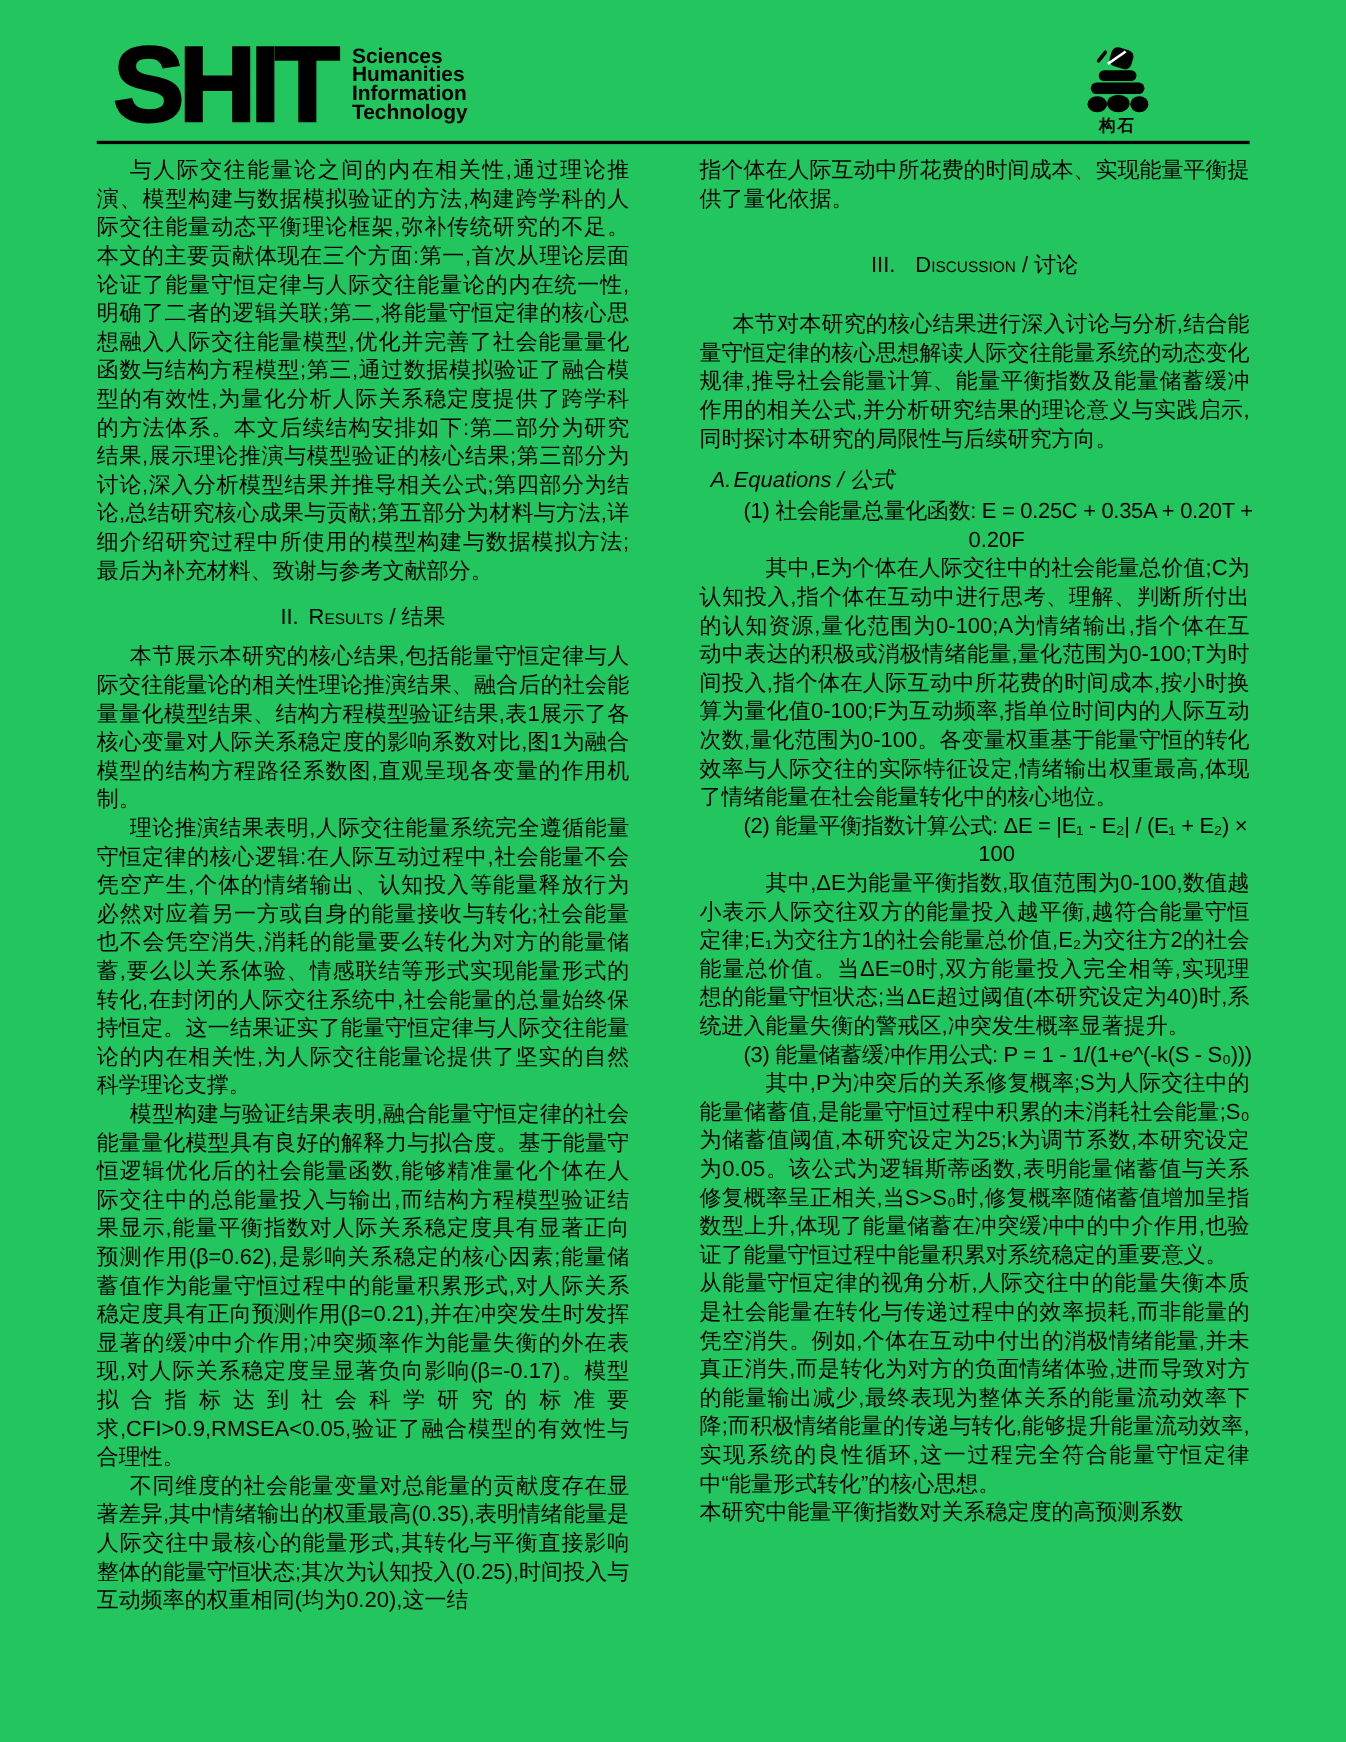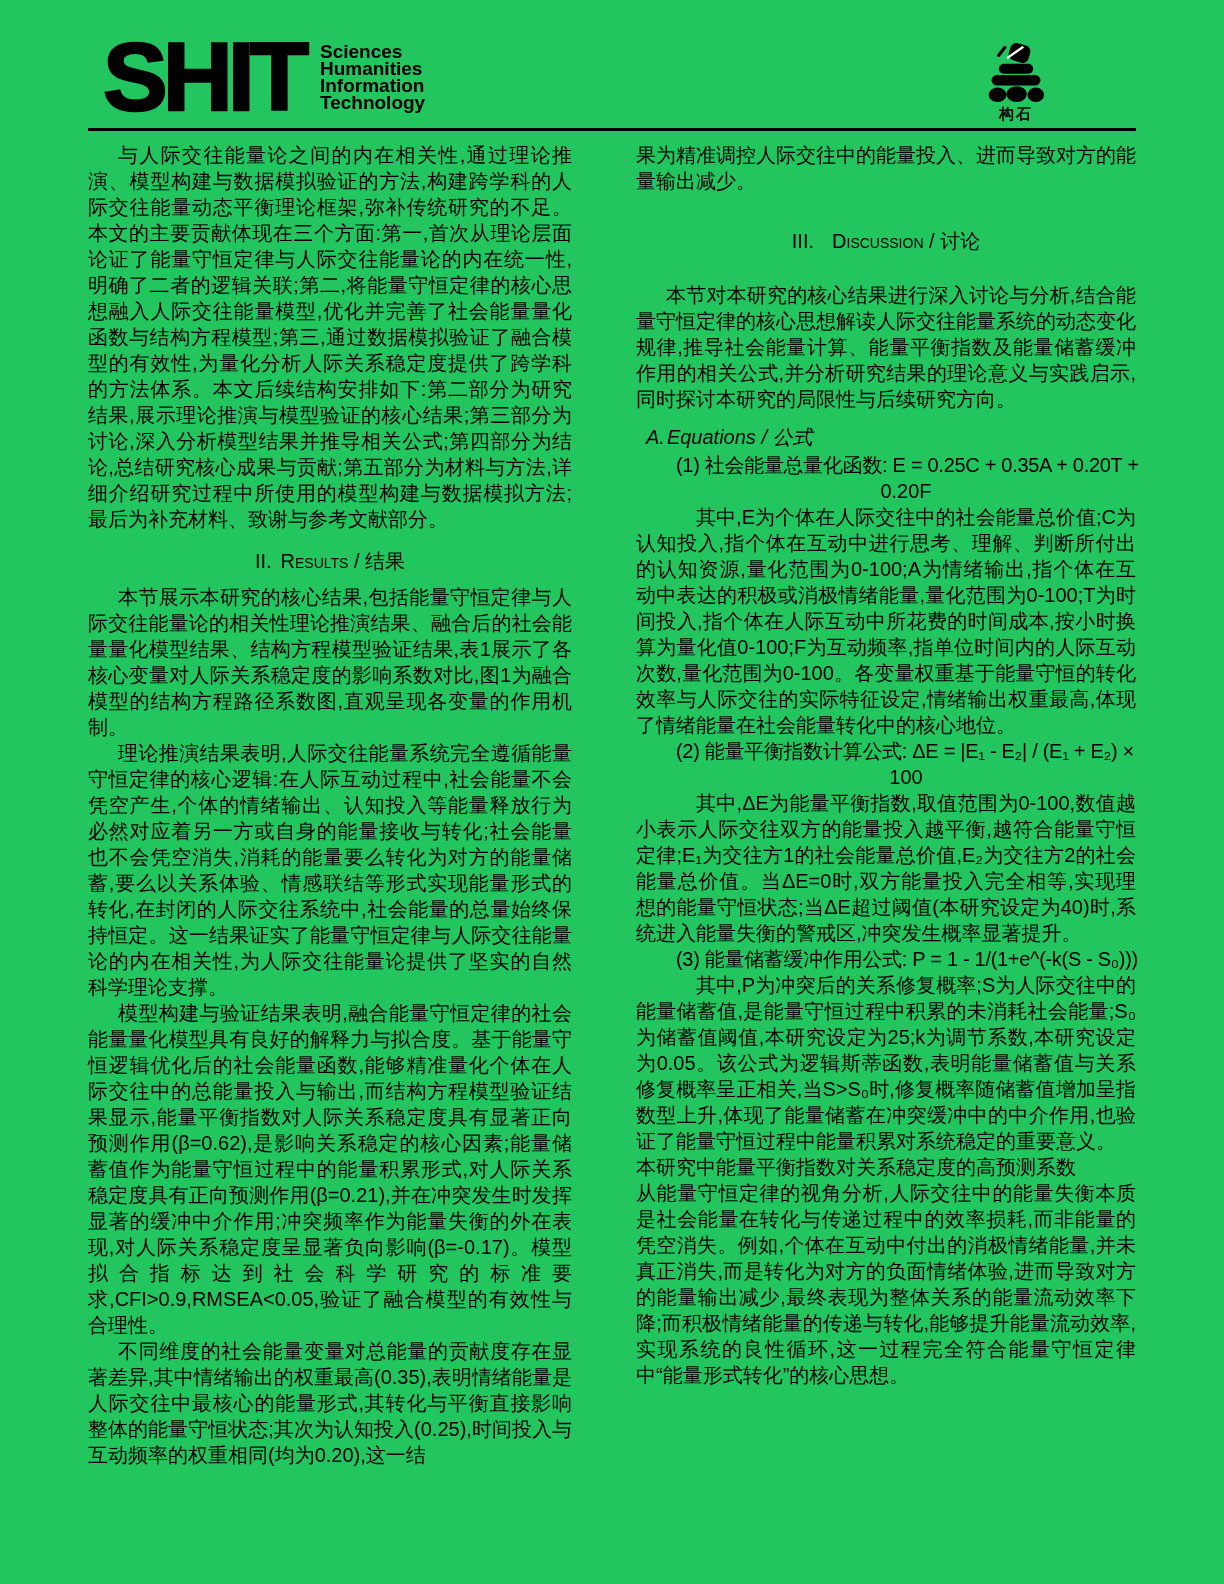--- a/index.html
+++ b/index.html
@@ -85,21 +85,21 @@
 
       <h2 class="sec-h results"><span class="h-num">II.</span><span class="sc">Results</span><span> / </span><span>结果</span></h2>
 
       <p class="ind">本节展示本研究的核心结果,包括能量守恒定律与人际交往能量论的相关性理论推演结果、融合后的社会能量量化模型结果、结构方程模型验证结果,表1展示了各核心变量对人际关系稳定度的影响系数对比,图1为融合模型的结构方程路径系数图,直观呈现各变量的作用机制。</p>
       <p class="ind">理论推演结果表明,人际交往能量系统完全遵循能量守恒定律的核心逻辑:在人际互动过程中,社会能量不会凭空产生,个体的情绪输出、认知投入等能量释放行为必然对应着另一方或自身的能量接收与转化;社会能量也不会凭空消失,消耗的能量要么转化为对方的能量储蓄,要么以关系体验、情感联结等形式实现能量形式的转化,在封闭的人际交往系统中,社会能量的总量始终保持恒定。这一结果证实了能量守恒定律与人际交往能量论的内在相关性,为人际交往能量论提供了坚实的自然科学理论支撑。</p>
       <p class="ind">模型构建与验证结果表明,融合能量守恒定律的社会能量量化模型具有良好的解释力与拟合度。基于能量守恒逻辑优化后的社会能量函数,能够精准量化个体在人际交往中的总能量投入与输出,而结构方程模型验证结果显示,能量平衡指数对人际关系稳定度具有显著正向预测作用(β=0.62),是影响关系稳定的核心因素;能量储蓄值作为能量守恒过程中的能量积累形式,对人际关系稳定度具有正向预测作用(β=0.21),并在冲突发生时发挥显著的缓冲中介作用;冲突频率作为能量失衡的外在表现,对人际关系稳定度呈显著负向影响(β=-0.17)。模型拟合指标达到社会科学研究的标准要求,CFI&gt;0.9,RMSEA&lt;0.05,验证了融合模型的有效性与合理性。</p>
       <p class="ind">不同维度的社会能量变量对总能量的贡献度存在显著差异,其中情绪输出的权重最高(0.35),表明情绪能量是人际交往中最核心的能量形式,其转化与平衡直接影响整体的能量守恒状态;其次为认知投入(0.25),时间投入与互动频率的权重相同(均为0.20),这一结</p>
     </section>
 
     <section class="col">
-      <p>果为精准调控人际交往中的能量投入、进而导致对方的能量输出减少。</p>
+      <p>指个体在人际互动中所花费的时间成本、实现能量平衡提供了量化依据。</p>
 
       <h2 class="sec-h discussion"><span class="h-num-wide">III.</span><span class="sc">Discussion</span><span> / </span><span>讨论</span></h2>
 
       <p class="ind">本节对本研究的核心结果进行深入讨论与分析,结合能量守恒定律的核心思想解读人际交往能量系统的动态变化规律,推导社会能量计算、能量平衡指数及能量储蓄缓冲作用的相关公式,并分析研究结果的理论意义与实践启示,同时探讨本研究的局限性与后续研究方向。</p>
 
       <h3 class="sub-h"><span class="h-num">A.</span><span>Equations</span><span> / </span><span>公式</span></h3>
 
       <div class="eq">
         <div class="eq-l1">(1) 社会能量总量化函数: E = 0.25C + 0.35A + 0.20T +</div>
         <div class="eq-l2">0.20F</div>
@@ -110,18 +110,18 @@
         <div class="eq-l1">(2) 能量平衡指数计算公式: ΔE = |E₁ - E₂| / (E₁ + E₂) ×</div>
         <div class="eq-l2">100</div>
       </div>
       <p class="ind3">其中,ΔE为能量平衡指数,取值范围为0-100,数值越小表示人际交往双方的能量投入越平衡,越符合能量守恒定律;E₁为交往方1的社会能量总价值,E₂为交往方2的社会能量总价值。当ΔE=0时,双方能量投入完全相等,实现理想的能量守恒状态;当ΔE超过阈值(本研究设定为40)时,系统进入能量失衡的警戒区,冲突发生概率显著提升。</p>
 
       <div class="eq">
         <div class="eq-l1">(3) 能量储蓄缓冲作用公式: P = 1 - 1/(1+e^(-k(S - S₀)))</div>
       </div>
       <p class="ind3">其中,P为冲突后的关系修复概率;S为人际交往中的能量储蓄值,是能量守恒过程中积累的未消耗社会能量;S₀为储蓄值阈值,本研究设定为25;k为调节系数,本研究设定为0.05。该公式为逻辑斯蒂函数,表明能量储蓄值与关系修复概率呈正相关,当S&gt;S₀时,修复概率随储蓄值增加呈指数型上升,体现了能量储蓄在冲突缓冲中的中介作用,也验证了能量守恒过程中能量积累对系统稳定的重要意义。</p>
 
+      <p>从能量守恒定律的视角分析,人际交往中的能量失衡本质是社会能量在转化与传递过程中的效率损耗,而非能量的凭空消失。例如,个体在互动中付出的消极情绪能量,并未真正消失,而是转化为对方的负面情绪体验,进而导致对方的能量输出减少,最终表现为整体关系的能量流动效率下降;而积极情绪能量的传递与转化,能够提升能量流动效率,实现系统的良性循环,这一过程完全符合能量守恒定律中“能量形式转化”的核心思想。</p>
       <p>本研究中能量平衡指数对关系稳定度的高预测系数</p>
-      <p>从能量守恒定律的视角分析,人际交往中的能量失衡本质是社会能量在转化与传递过程中的效率损耗,而非能量的凭空消失。例如,个体在互动中付出的消极情绪能量,并未真正消失,而是转化为对方的负面情绪体验,进而导致对方的能量输出减少,最终表现为整体关系的能量流动效率下降;而积极情绪能量的传递与转化,能够提升能量流动效率,实现系统的良性循环,这一过程完全符合能量守恒定律中“能量形式转化”的核心思想。</p>
     </section>
 
   </main>
 </div>
 
 </body></html>

